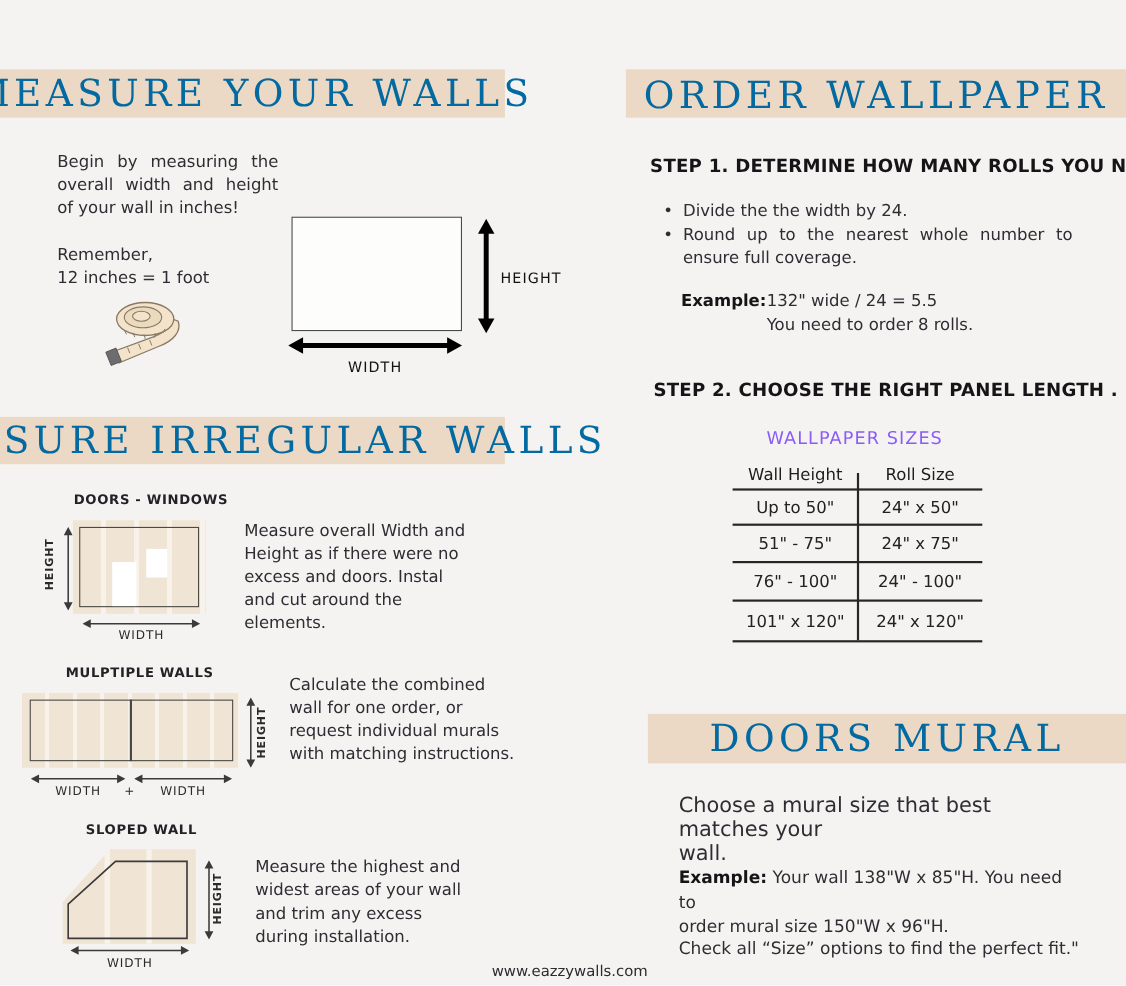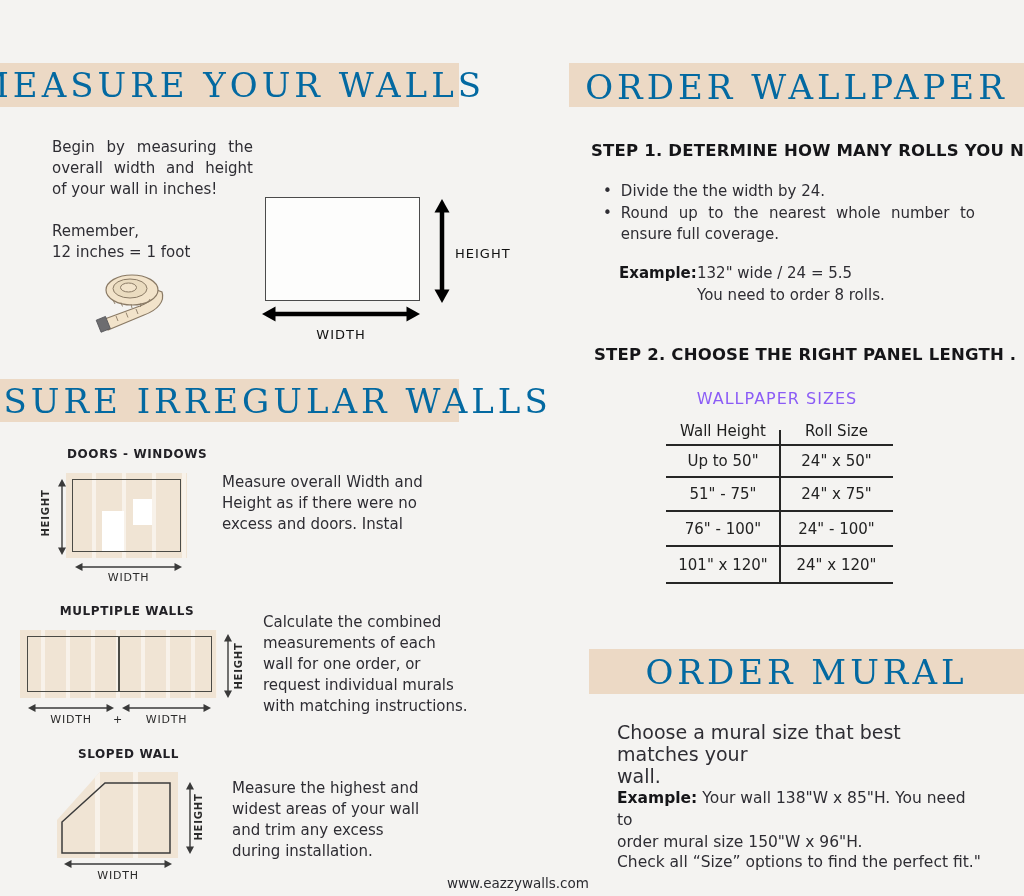--- a/index.html
+++ b/index.html
@@ -143,20 +143,21 @@
     <line x1="6" y1="5" x2="101" y2="5" stroke="#3a3a3a" stroke-width="1.4"></line>
     <polygon points="0,5 7.5,1 7.5,9" fill="#3a3a3a"></polygon>
     <polygon points="107,5 99.5,1 99.5,9" fill="#3a3a3a"></polygon>
   </svg>
   <div class="dim-label-sm" style="left:75px;top:571px;width:107px;">WIDTH</div>
 
   <div class="body-txt" style="position:absolute;left:222px;top:472px;width:215px;">
     <span class="line">Measure overall Width and</span>
     <span class="line">Height as if there were no</span>
     <span class="line">excess and doors. Instal</span>
+    <span class="line">and cut around the elements.</span>
   </div>
 
   <div class="mini-label" style="left:27px;top:604px;width:200px;text-align:center;">MULPTIPLE WALLS</div>
 
   <div class="beige-panels" style="left:20px;top:630px;width:197px;height:68px;background:repeating-linear-gradient(90deg,#f0e4d4 0px,#f0e4d4 21px,#f8f2ea 21px,#f8f2ea 25px);">
     <div class="inner-border" style="left:7px;top:6px;right:5px;bottom:6px;"></div>
     <div style="position:absolute;left:98px;top:6px;bottom:6px;width:2px;background:#4a4a45;"></div>
   </div>
   <svg class="arrow-svg" style="left:223px;top:634px;" width="10" height="64" viewBox="0 0 10 64">
     <line x1="5" y1="6" x2="5" y2="58" stroke="#3a3a3a" stroke-width="1.4"></line>
@@ -173,21 +174,20 @@
     <line x1="6" y1="5" x2="83" y2="5" stroke="#3a3a3a" stroke-width="1.4"></line>
     <polygon points="0,5 7.5,1 7.5,9" fill="#3a3a3a"></polygon>
     <polygon points="89,5 81.5,1 81.5,9" fill="#3a3a3a"></polygon>
   </svg>
   <div class="dim-label-sm" style="left:28px;top:713px;width:86px;">WIDTH</div>
   <div class="dim-label-sm" style="left:112px;top:713px;width:12px;">+</div>
   <div class="dim-label-sm" style="left:122px;top:713px;width:89px;">WIDTH</div>
 
   <div class="body-txt" style="position:absolute;left:263px;top:612px;width:220px;">
     <span class="line">Calculate the combined</span>
-    <span class="line">measurements of each</span>
     <span class="line">wall for one order, or</span>
     <span class="line">request individual murals</span>
     <span class="line">with matching instructions.</span>
   </div>
 
   <div class="mini-label" style="left:78px;top:747px;">SLOPED WALL</div>
 
   <svg class="arrow-svg" style="left:55px;top:770px;" width="135" height="90" viewBox="0 0 135 90">
     <defs>
       <clipPath id="slopeclip">
@@ -267,21 +267,21 @@
       <div class="tbl-cell">24" - 100"</div>
     </div>
     <div class="tbl-row" style="height:35px;">
       <div class="tbl-cell">101" x 120"</div>
       <div class="tbl-cell">24" x 120"</div>
     </div>
     <div class="v-divider" style="left:113px;top:12px;width:2px;height:152px;"></div>
   </div>
 
   <div class="banner" style="left:589px;top:649px;width:435px;height:45px;">
-    <div class="banner-title">ORDER MURAL</div>
+    <div class="banner-title">DOORS MURAL</div>
   </div>
 
   <div class="body-txt" style="position:absolute;left:617px;top:721px;width:356px;font-size:19px;line-height:22px;">
     <span class="line">Choose a mural size that best matches your</span>
     <span class="line">wall.</span>
   </div>
 
   <div class="body-txt" style="position:absolute;left:617px;top:787px;width:360px;font-size:15.5px;line-height:22px;">
     <span class="line"><span class="ex-label">Example:</span>&nbsp;<span>Your wall 138"W x 85"H. You need to</span></span>
     <span class="line">order mural size 150"W x 96"H.</span>

